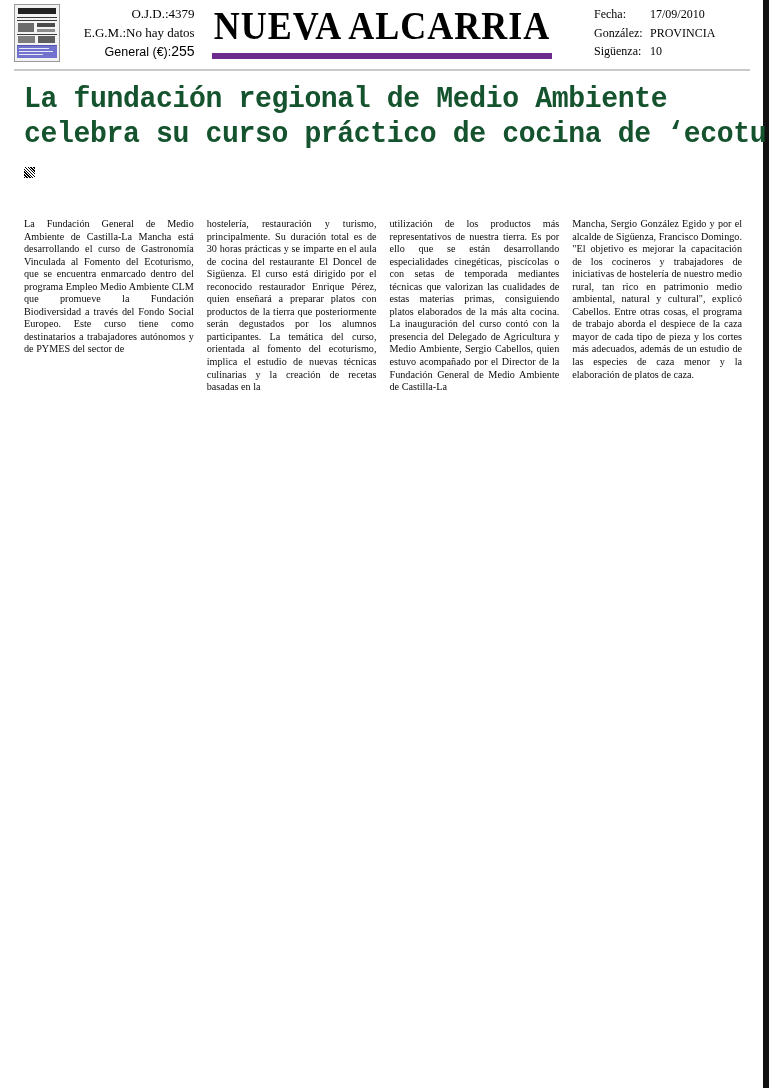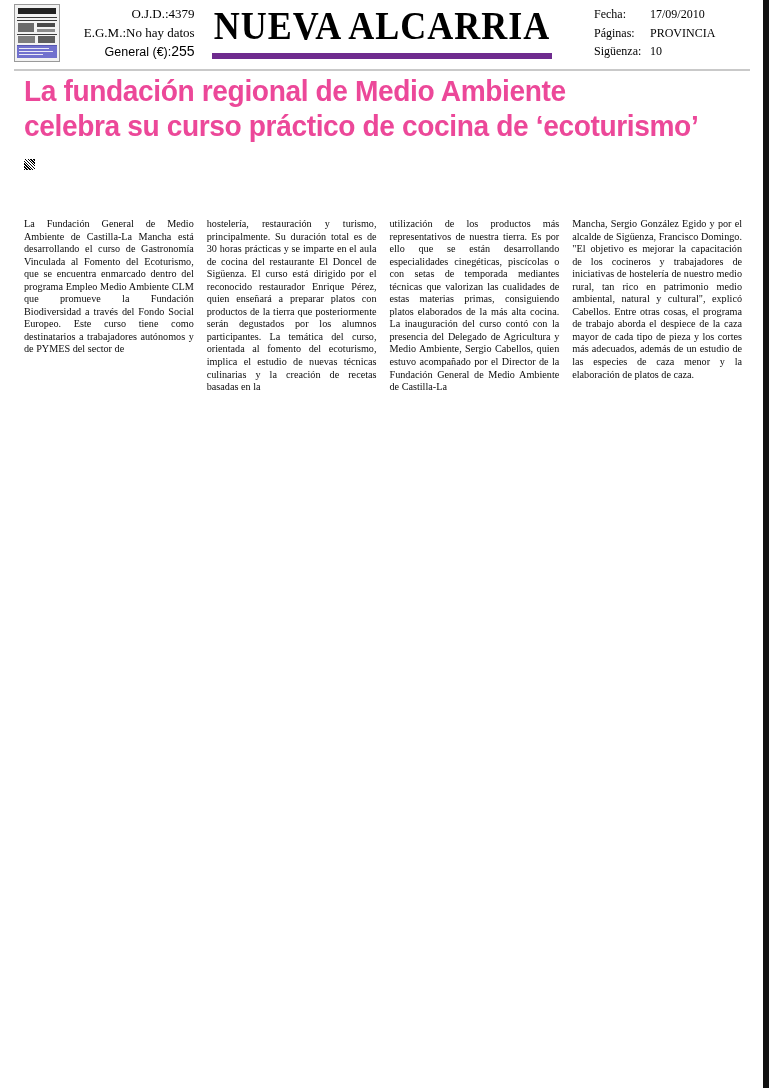--- a/index.html
+++ b/index.html
@@ -158,27 +158,27 @@
   }
 
   
   .article {
     position: absolute;
     left: 0;
     top: 74px;
     width: 769px;
   }
   .headline {
-    margin: 0 16px 0 24px;
-    font-family: Liberation Sans, sans-serif;
+    margin: 8px 16px 0 24px;
+    font-family: Liberation Mono, monospace;
     font-weight: bold;
     font-size: 29px;
     line-height: 35px;
     letter-spacing: -0.4px;
-    color: #ec4899;
+    color: #14532d;
   }
   .headline .hl {
     display: block;
     transform: scaleX(0.97);
     transform-origin: left center;
     white-space: nowrap;
   }
 
   .subhead {
     margin: 10px 16px 0 24px;
@@ -297,21 +297,21 @@
   <div class="masthead">
     <div class="name">NUEVA ALCARRIA</div>
     <div class="rule"></div>
   </div>
 
   <div class="meta-right">
     <span class="row">
       <span class="lbl">Fecha:</span><span class="val">17/09/2010</span>
     </span>
     <span class="row">
-      <span class="lbl">Páginas:</span><span class="val">PROVINCIA</span>
+      <span class="lbl">González:</span><span class="val">PROVINCIA</span>
     </span>
     <span class="row">
       <span class="lbl">Sigüenza:</span><span class="val">10</span>
     </span>
   </div>
 
   <div class="header-sep"></div>
 </div>
 
 <div class="article">

